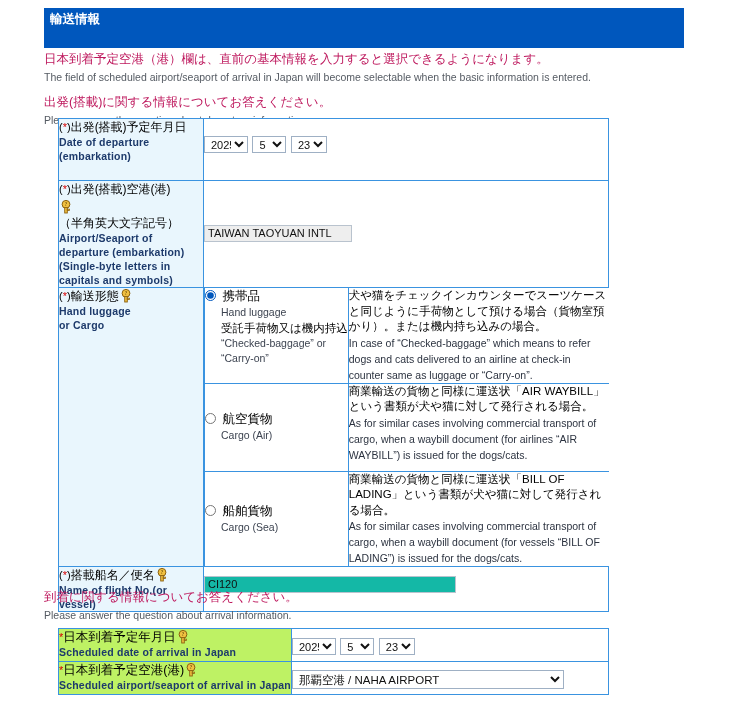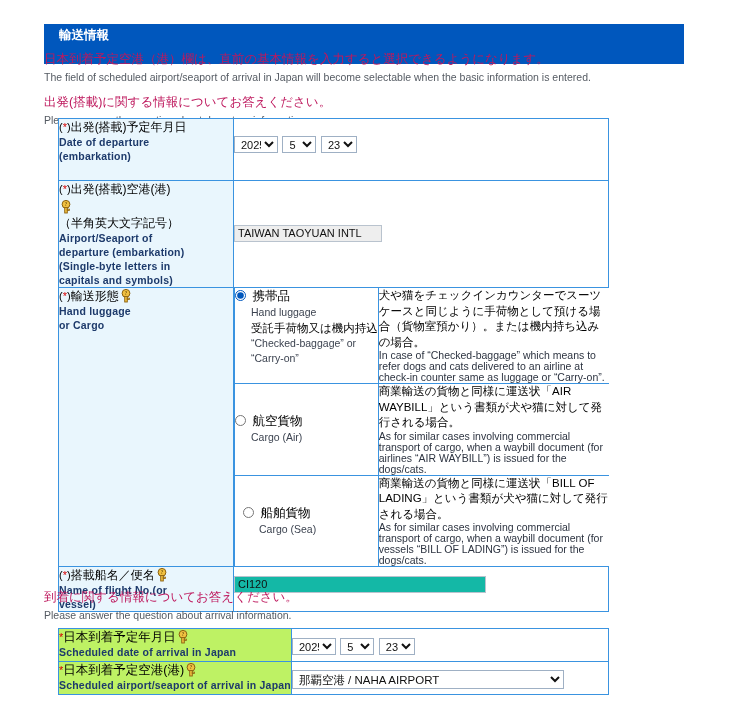--- a/index.html
+++ b/index.html
@@ -9,25 +9,25 @@
     background: #ffffff;
     font-family: "Liberation Sans", sans-serif;
   }
   body { overflow: hidden; }
 
   .page { position: relative; width: 740px; height: 708px; }
 
   
   .banner {
     position: absolute;
-    left: 44px; top: 24px;
+    left: 44px; top: 8px;
     width: 640px; height: 40px;
     background: #0057bd;
     color: #ffffff;
-    padding: 3px 0 0 15px;
+    padding: 3px 0 0 6px;
   }
   .banner-jp {
     font-size: 12.5px;
     font-weight: bold;
     line-height: 16px;
     letter-spacing: 0px;
   }
   .banner-en {
     font-size: 12.5px;
     line-height: 17px;
@@ -170,21 +170,21 @@
     padding: 3px 4px 4px 4px;
   }
   .desc-jp {
     font-size: 11.5px;
     color: #000000;
     line-height: 15.5px;
   }
   .desc-en {
     font-size: 10.5px;
     color: #2c3340;
-    line-height: 11px;
+    line-height: 16px;
   }
 
   .mode-lbl {
     background: #e9f6fd;
     vertical-align: middle;
     padding: 4px;
   }
 
   
   .arr-lblcell {
@@ -221,21 +221,21 @@
     <div class="note-en">The field of scheduled airport/seaport of arrival in Japan will become selectable when the basic information is entered.</div>
     <div class="note-gap"></div>
     <div class="note-jp">出発(搭載)に関する情報についてお答えください。</div>
     <div class="note-en">Please answer the question about departure information.</div>
   </div>
 
   <table class="form" style="left:58px; top:118px; width:551px;">
 
     <tbody>
         <tr>
-      <td class="lblcell" style="width:175px;">
+      <td class="lblcell" style="width:145px;">
         <div class="lbl-jp"><span class="req-paren">(</span><span class="req">*</span><span class="req-paren">)</span><span>出発(搭載)予定年月日</span></div>
         <div class="lbl-en ind">Date of departure</div>
         <div class="lbl-en">(embarkation)</div>
       </td>
       <td class="valcell" style="height:62px;">
         <div style="padding-top:16px;">
           <select class="dd yy">
             <option>2025</option>
           </select>
           <select class="dd mm">
@@ -316,21 +316,21 @@
               </div>
               <div class="opt-en">Cargo (Air)</div>
             </td>
             <td class="desccell" style="border-top:none; border-right:none; border-bottom:1px solid #3a93e0;">
               <div class="desc-jp">商業輸送の貨物と同様に運送状「AIR WAYBILL」という書類が犬や猫に対して発行される場合。</div>
               <div class="desc-en">As for similar cases involving commercial transport of cargo, when a waybill document (for airlines “AIR WAYBILL”) is issued for the dogs/cats.</div>
             </td>
           </tr>
 
           <tr>
-            <td class="optcell" style="border-left:1px solid #3a93e0; border-right:1px solid #3a93e0; border-top:none; border-bottom:none; height:89px; vertical-align:middle;padding-left:8px;">
+            <td class="optcell" style="border-left:1px solid #3a93e0; border-right:1px solid #3a93e0; border-top:none; border-bottom:none; height:89px; vertical-align:middle;">
               <div class="opt-jp">
                 <input class="rad" type="radio" name="mode" style="">
                 <span>船舶貨物</span>
               </div>
               <div class="opt-en">Cargo (Sea)</div>
             </td>
             <td class="desccell" style="border-top:none; border-right:none; border-bottom:none;">
               <div class="desc-jp">商業輸送の貨物と同様に運送状「BILL OF LADING」という書類が犬や猫に対して発行される場合。</div>
               <div class="desc-en">As for similar cases involving commercial transport of cargo, when a waybill document (for vessels “BILL OF LADING”) is issued for the dogs/cats.</div>
             </td>

